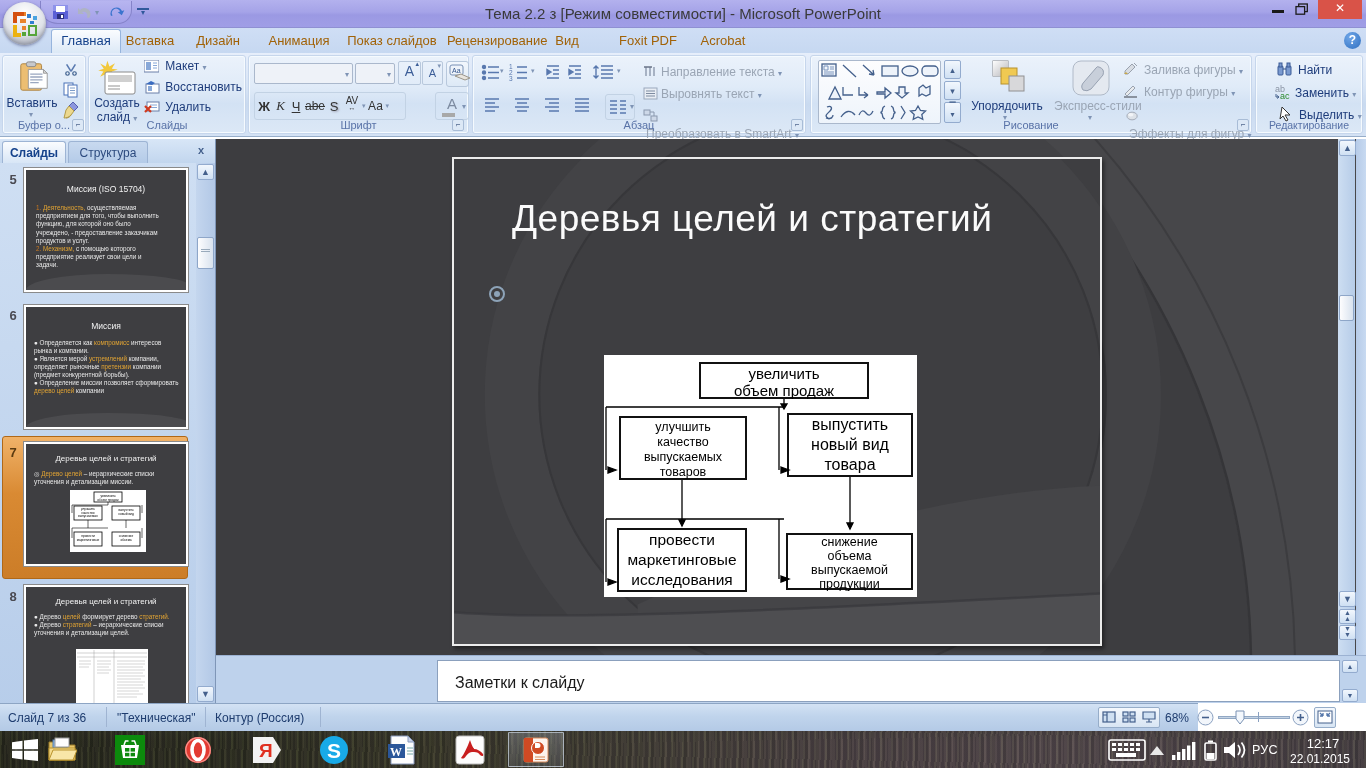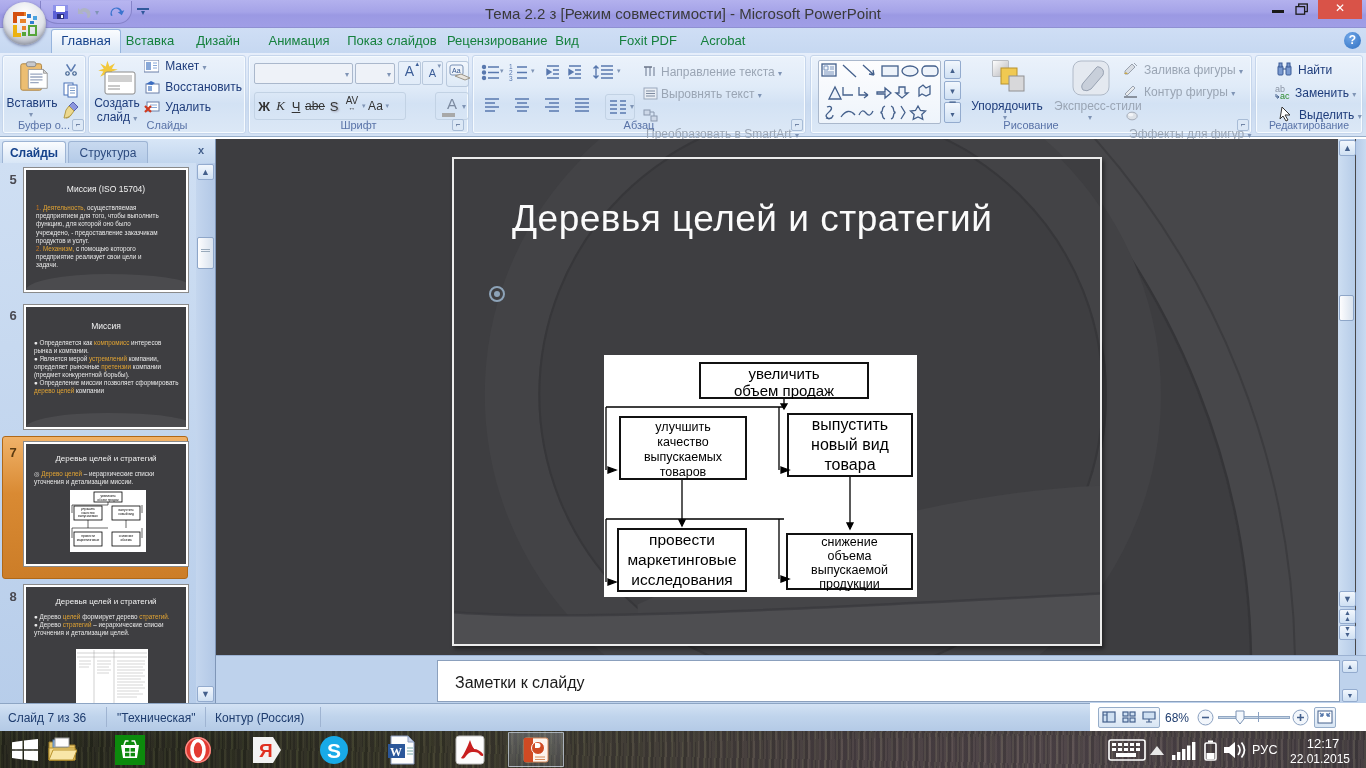--- a/index.html
+++ b/index.html
@@ -5,21 +5,21 @@
 .ab{position:absolute}
 
 #titlebar{left:0;top:0;width:1366px;height:28px;background:linear-gradient(#b3b1ee 0%,#a5a3e8 45%,#9b99e3 55%,#a09ee6 100%);border-bottom:1px solid #8f90d2}
 #title-text{left:0;right:0;top:5px;text-align:center;font-size:15px;color:#3a3a3a}
 #qat{left:40px;top:1px;width:92px;height:23px;background:linear-gradient(#b7b5f0,#a29fe8);border:1px solid #8583c9;border-top:none;border-radius:0 0 14px 14px;border-top-left-radius:0;border-bottom-left-radius:18px 16px}
 #qat:before{content:"";position:absolute;left:-2px;top:0;width:18px;height:22px;background:transparent;border-radius:0 0 0 16px}
 .winbtn{top:0;height:19px;text-align:center;color:#1c1c1c;font-size:13px;line-height:18px}
 #btn-close{left:1318px;width:44px;height:19px;background:#d95348;color:#fff;font-size:12px;line-height:17px}
 
 #tabrow{left:0;top:28px;width:1366px;height:25px;background:linear-gradient(#cfdef5,#c6d8f1)}
-.rtab{top:30px;height:23px;font-size:13px;color:#15803d;padding:3px 0 0 0;text-align:center}
+.rtab{top:30px;height:23px;font-size:13px;color:#a16207;padding:3px 0 0 0;text-align:center}
 #tab-active{left:51px;top:29px;width:70px;height:24px;background:linear-gradient(#fafcfe,#e8f0fa 60%,#dce9f6);border:1px solid #96b4dd;border-bottom:none;border-radius:3px 3px 0 0;color:#15428b;font-size:13px;padding-top:3px;text-align:center}
 #help-q{left:1344px;top:32px;width:17px;height:17px;border-radius:50%;background:radial-gradient(circle at 35% 30%,#6fa6e8,#2f6fc0);color:#fff;font-weight:700;font-size:12px;text-align:center;line-height:17px}
 
 #ribbon{left:0;top:53px;width:1366px;height:84px;background:linear-gradient(#e6eefb 0%,#d8e5f6 40%,#c9daf0 62%,#d4e2f4 100%);border-bottom:1px solid #96adc9}
 .rgroup{top:55px;height:79px;border:1px solid #c6d6ec;border-radius:3px;background:linear-gradient(#ebf2fb 0%,#e0ebf8 40%,#d3e2f4 62%,#dce8f6 100%);box-shadow:inset 0 0 0 1px #f5fafe}
 .glabel{bottom:2px;left:0;right:0;text-align:center;font-size:11px;color:#5872a7}
 .launcher{width:12px;height:12px;bottom:2px;border:1px solid #a8bcd6;border-radius:2px;background:#dce8f6;color:#52688f;font-size:8px;line-height:10px;text-align:center}
 .rlab{font-size:12px;color:#1e3c7b;white-space:nowrap}
 .rlab-d{font-size:12px;color:#9aa5b4;white-space:nowrap}
 .dar{color:#7f94b5;font-size:8px}
@@ -45,21 +45,21 @@
 
 #stitle{left:58px;top:39px;width:560px;font-size:37px;letter-spacing:.5px;color:#fbfbfb}
 #sbullet{left:68px;top:118px;width:560px;font-size:27px;line-height:35px;color:#f5f5f5}
 .gold{color:#dd9f2e}
 #diagram{left:150px;top:196px;width:313px;height:242px;background:#fff}
 .dbox{position:absolute;border:2px solid #111;background:#fff;text-align:center;color:#000}
 
 #notesrow{left:216px;top:655px;width:1150px;height:48px;background:#bed2ec;border-top:1px solid #9cb2d2}
 #notesbox{left:221px;top:4px;width:903px;height:42px;background:#fff;border:1px solid #8fa0bd;border:1px solid #8ba0bd;font-size:16px;color:#1a1a1a;padding:13px 0 0 17px}
 
-#statusbar{left:0;top:703px;width:1090px;height:28px;background:linear-gradient(#d3e2f4,#c0d4ec 45%,#b4cae6);border-top:1px solid #8da5c4;font-size:12px;color:#1e3c6e}
+#statusbar{left:0;top:703px;width:1198px;height:28px;background:linear-gradient(#d3e2f4,#c0d4ec 45%,#b4cae6);border-top:1px solid #8da5c4;font-size:12px;color:#1e3c6e}
 .sdiv{top:3px;width:1px;height:20px;background:#9fb4d2}
 
 #taskbar{left:0;top:731px;width:1366px;height:37px;background:#3a3636}
 .tbi{top:4px;width:30px;height:30px}
 #tray{top:5px;right:8px;width:0;height:0;color:#fff}
 </style></head>
 <body>
 <div class="ab" id="titlebar"></div>
 <div class="ab" id="qat"></div>
 <div class="ab" style="left:3px;top:2px;width:43px;height:43px;border-radius:50%;background:radial-gradient(circle at 50% 28%,#ffffff,#dfe2e8 55%,#b8bcc6 75%,#989ca8);box-shadow:0 1px 3px rgba(40,40,90,.5),inset 0 -2px 3px rgba(120,125,140,.45);z-index:5"></div>

